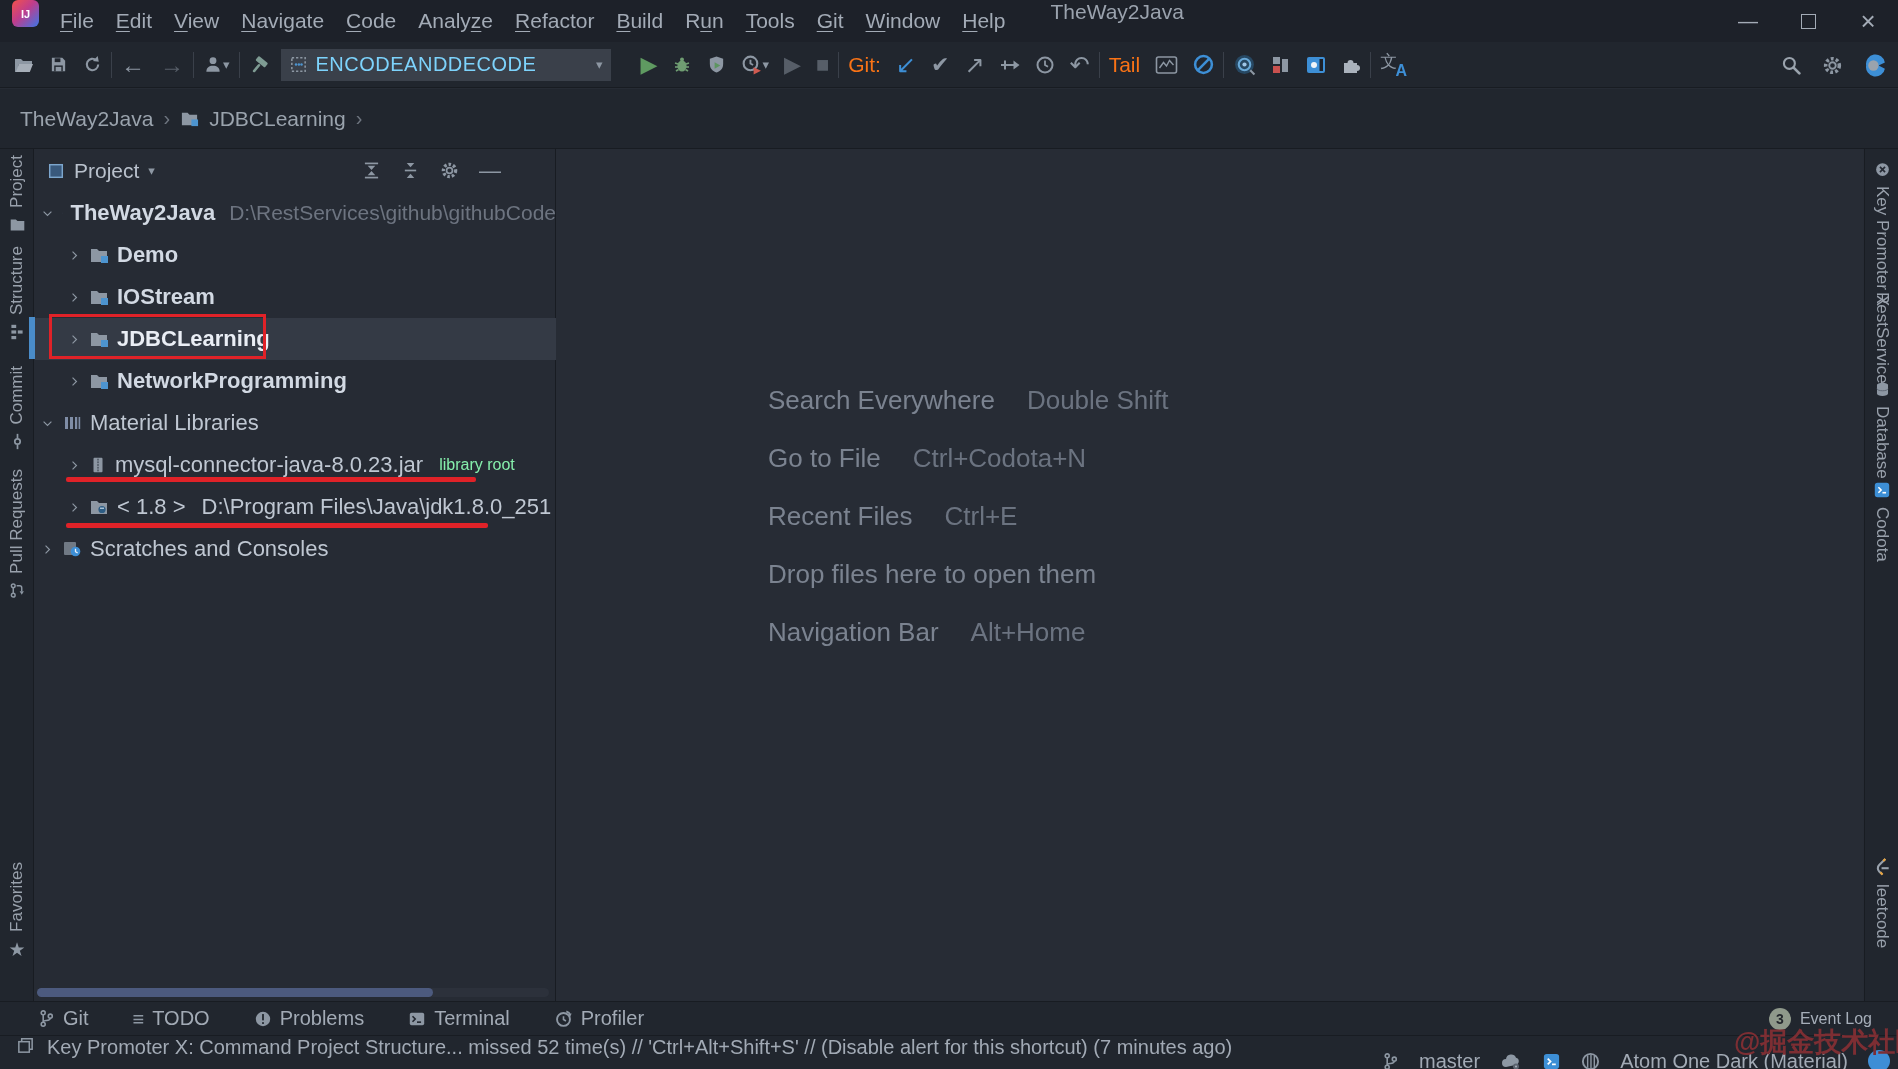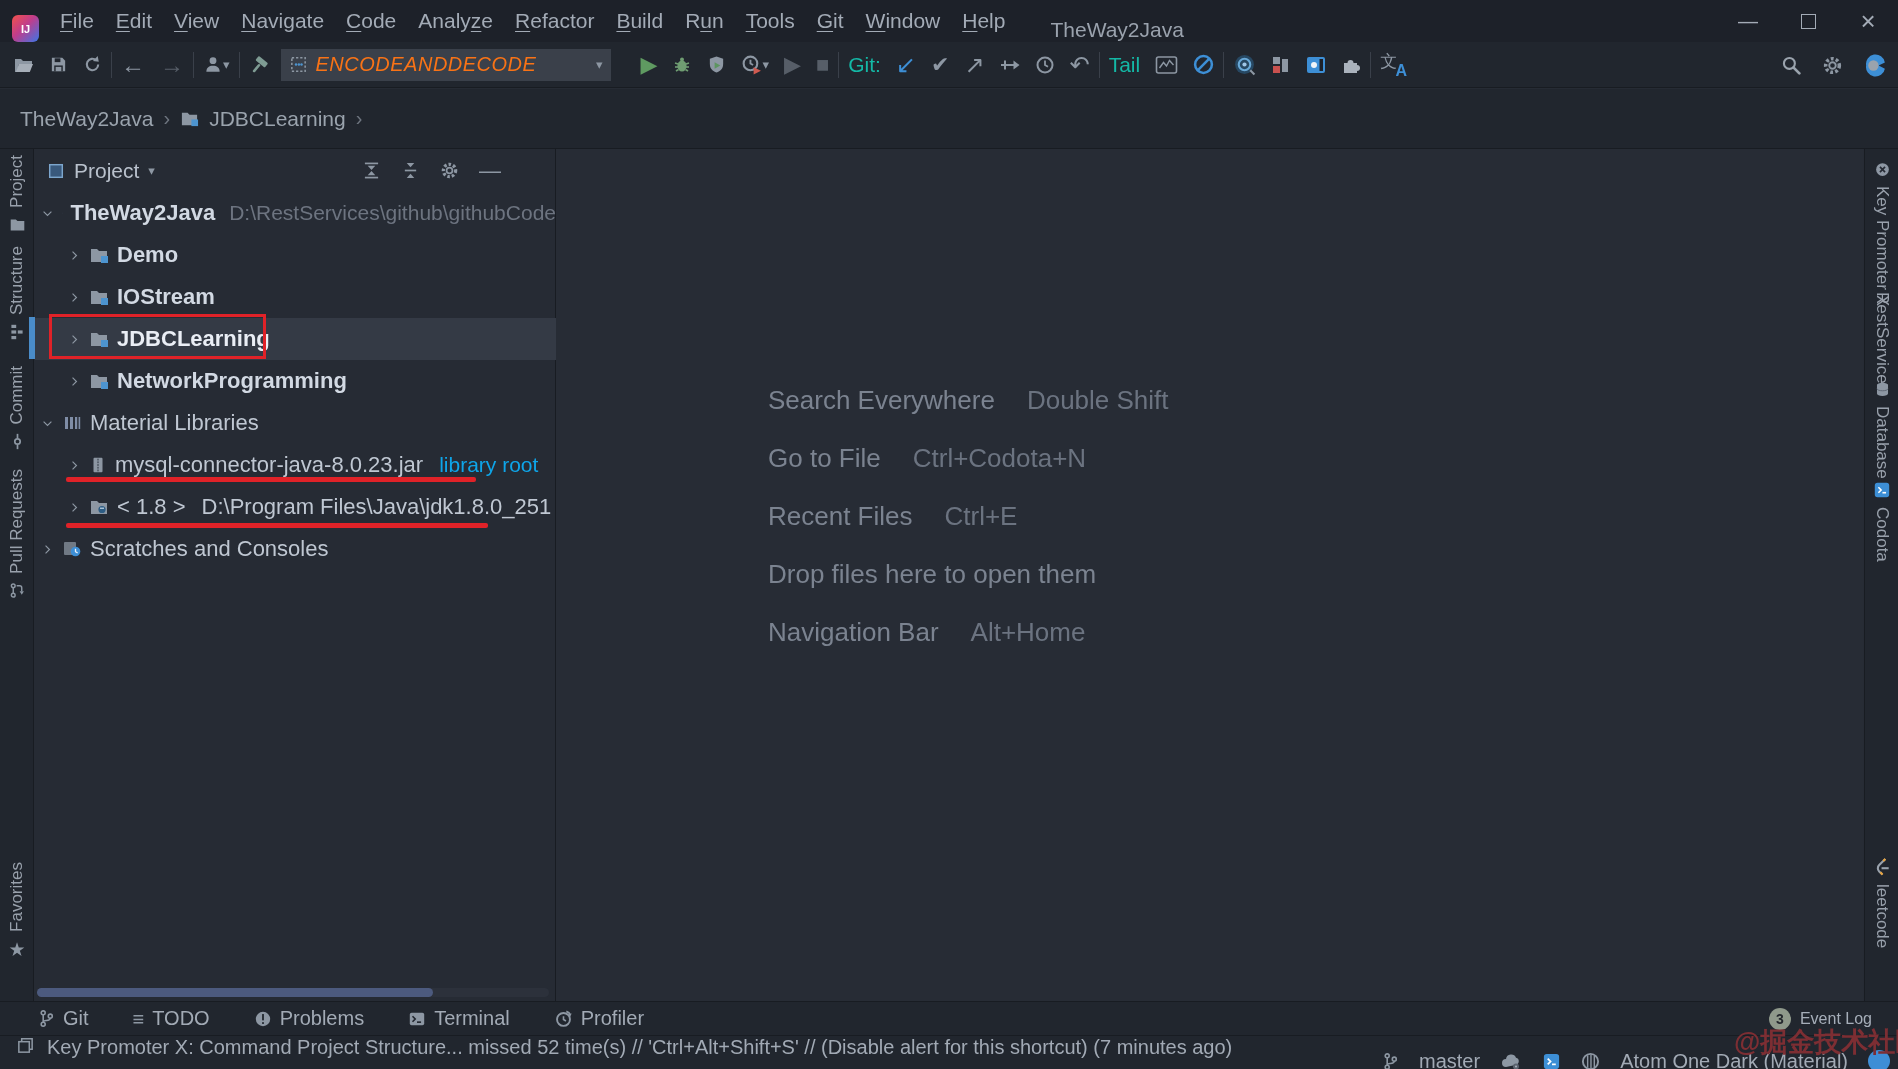--- a/index.html
+++ b/index.html
@@ -4,21 +4,21 @@
 <style>
   html,body{margin:0;padding:0;background:#14161b;}
   .app{position:relative;width:1898px;height:1069px;background:#262b34;overflow:hidden;
        font-family:"Liberation Sans","DejaVu Sans",sans-serif;color:#a6aeb9;-webkit-font-smoothing:antialiased;}
   .app *{box-sizing:border-box;}
   svg{display:block;}
   u{text-underline-offset:3px;text-decoration-thickness:1px;}
 
   
   .titlebar{position:absolute;left:0;top:0;width:1898px;height:42px;background:#1d2129;
-            display:flex;align-items:flex-end;padding-left:8px;}
+            display:flex;align-items:flex-start;padding-left:8px;}
   .logo{width:27px;height:27px;border-radius:6px;margin:0 10px 0 4px;flex:0 0 auto;
         background:linear-gradient(135deg,#f3524a 0%,#c03d8c 45%,#3b76e8 100%);
         display:flex;align-items:center;justify-content:center;color:#fff;font-size:11px;font-weight:bold;}
   .menu-item{font-size:21px;color:#a3abb6;padding:0 11px;line-height:42px;cursor:default;}
   .win-title{font-size:21px;color:#9aa2ad;margin-left:34px;}
   .win-controls{position:absolute;right:0;top:0;height:42px;display:flex;}
   .win-btn{width:60px;height:42px;display:flex;align-items:center;justify-content:center;color:#a3abb6;font-size:20px;}
   .win-btn.close{font-size:26px;}
   .max-box{width:15px;height:15px;border:1.5px solid #a3abb6;}
 
@@ -29,23 +29,23 @@
   .tb-sep{width:1px;height:26px;background:#3a404a;margin:0 9px;flex:0 0 auto;}
   .tb-btn{display:flex;align-items:center;justify-content:center;flex:0 0 auto;}
   .glyph{font-size:22px;color:#8d97a3;line-height:1;}
   .glyph.small{font-size:13px;}
   .glyph.green{color:#5f9a61;}
   .glyph.blue{color:#3d8fd6;}
   .glyph.dim{opacity:.5;}
   .glyph.arrow{font-size:24px;}
   .run-combo{height:32px;width:330px;background:#3a404a;display:flex;align-items:center;
              padding:0 8px;margin-left:12px;flex:0 0 auto;}
-  .run-combo .label{font-size:20px;color:#f97316;margin-left:8px;letter-spacing:.5px;font-style:italic;}
+  .run-combo .label{font-size:20px;color:#7dd3fc;margin-left:8px;letter-spacing:.5px;}
   .run-combo .spacer{flex:1;}
-  .tb-text{font-size:21px;color:#14b8a6;flex:0 0 auto;}
+  .tb-text{font-size:21px;color:#f97316;flex:0 0 auto;}
   .translate{position:relative;width:26px;height:26px;flex:0 0 auto;}
   .translate .cjk{position:absolute;left:0;top:-2px;font-size:17px;color:#8d97a3;}
   .translate .lat{position:absolute;right:-1px;bottom:-2px;font-size:16px;font-weight:bold;color:#3d8fd6;}
   .tb-right{position:absolute;right:10px;top:0;height:46px;display:flex;align-items:center;gap:20px;}
 
   
   .crumbs{position:absolute;left:0;top:89px;width:1898px;height:59px;background:#21262e;
           display:flex;align-items:center;padding-left:20px;gap:10px;font-size:21px;color:#9aa3ad;}
   .crumb-sep{color:#6f7680;font-size:20px;}
 
@@ -66,21 +66,21 @@
   .proj-header .title{font-size:21px;color:#b9c1cc;}
   .proj-tools{margin-left:auto;margin-right:54px;display:flex;align-items:center;gap:20px;}
   .tree{position:absolute;left:0;top:43px;width:521px;}
   .trow{height:42px;display:flex;align-items:center;gap:8px;white-space:nowrap;overflow:hidden;font-size:22px;color:#bfc7d2;}
   .trow.lvl0{padding-left:6px;}
   .trow.lvl1{padding-left:33px;}
   .trow.selected{background:#343a45;}
   .tname{font-weight:bold;color:#d2d9e3;}
   .trow.selected .tname{color:#eaeef5;}
   .tpath{color:#6d7480;font-size:21px;margin-left:6px;}
-  .tsuffix{color:#0ea5e9;font-size:21px;margin-left:8px;}
+  .tsuffix{color:#86efac;font-size:16px;margin-left:8px;}
   .tsuffix.light{color:#bfc7d2;font-size:22px;}
   .chev{flex:0 0 auto;display:flex;}
   .hscroll-track{position:absolute;left:2px;bottom:5px;width:512px;height:9px;border-radius:5px;background:#2c313b;}
   .hscroll-thumb{position:absolute;left:0;top:0;width:396px;height:9px;border-radius:5px;background:#4c5a7e;}
 
   
   .editor{position:absolute;left:556px;top:0;width:1307px;height:853px;background:#272c35;}
   .shortcuts{position:absolute;left:212px;top:222px;}
   .sline{height:58px;display:flex;align-items:center;gap:32px;font-size:26px;color:#7b8390;}
   .skey{color:#6b7380;}

